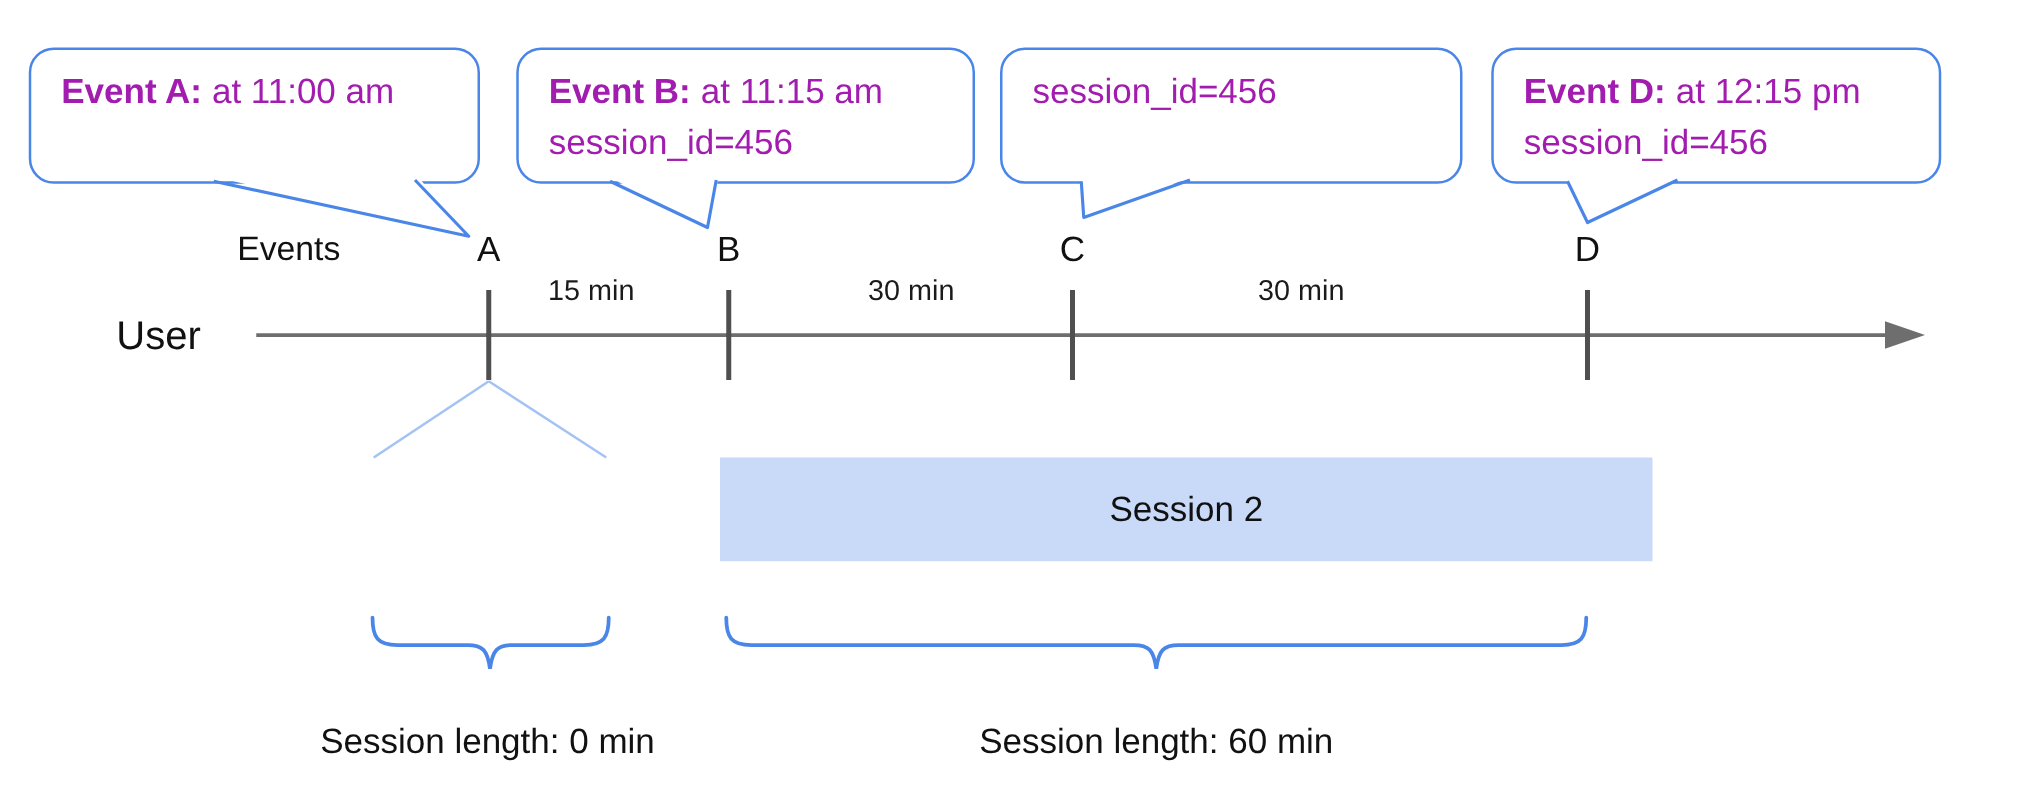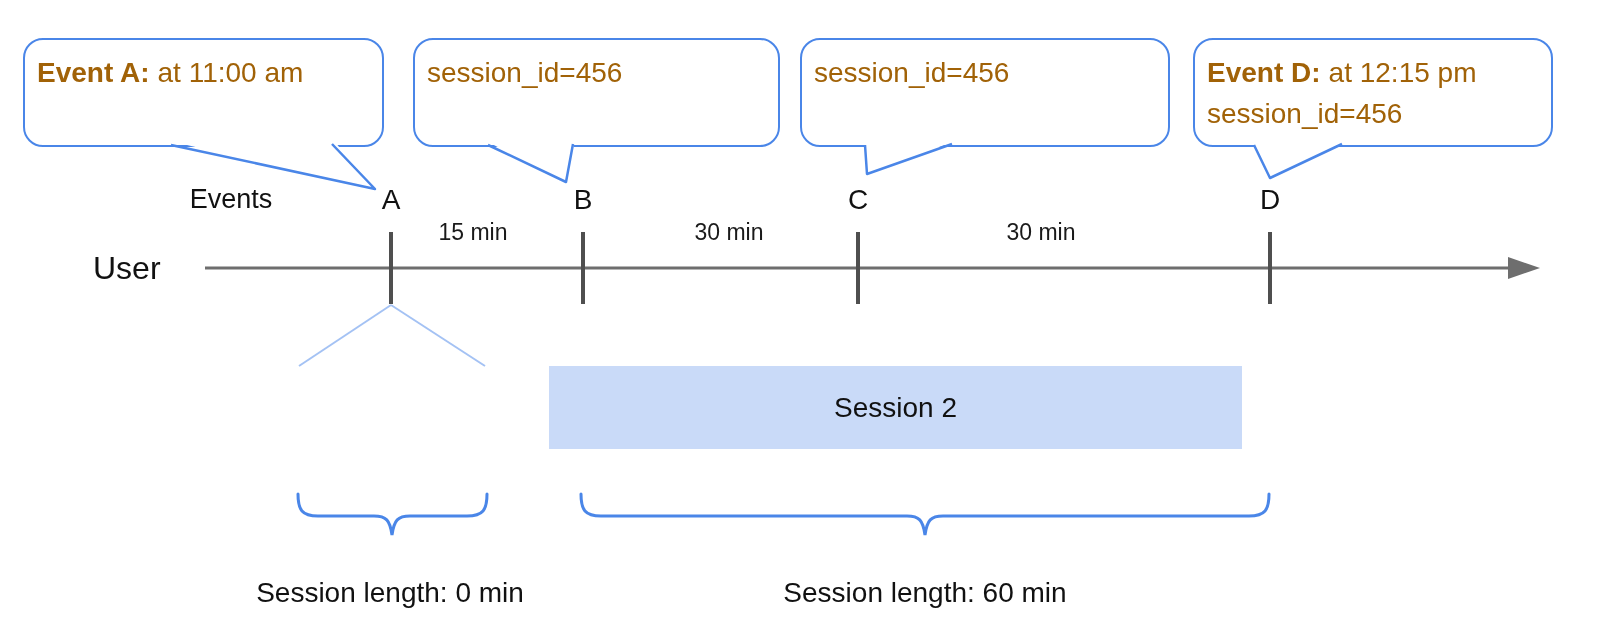--- a/index.html
+++ b/index.html
@@ -3,21 +3,21 @@
 <meta charset="utf-8">
 <style>
   html,body{margin:0;padding:0;background:#fff;}
   .canvas{
     position:relative; width:1614px; height:642px; background:#ffffff; overflow:hidden;
     font-family:"Liberation Sans", sans-serif; color:#111;
   }
   .bubble{
     position:absolute; box-sizing:border-box; background:#ffffff;
     border:2.5px solid #4a86e8; border-radius:20px;
-    padding:12px 14px 0 12px; font-size:28px; line-height:41px; color:#a16207;
+    padding:12px 14px 0 24px; font-size:28px; line-height:41px; color:#a21caf;
     z-index:1;
   }
   .bubble b{font-weight:bold; margin-right:8px;}
   .evt-letter{position:absolute; width:80px; top:184px; text-align:center; font-size:28px; z-index:2;}
   .events-label{position:absolute; left:161px; width:140px; top:184px; text-align:center; font-size:27px;}
   .user-label{position:absolute; left:93px; top:250px; font-size:32px;}
   .interval{position:absolute; width:140px; top:219px; text-align:center; font-size:23px; color:#1a1a1a;}
   .bar{
     position:absolute; top:366px; height:83px; background:#c9daf8;
     display:flex; align-items:center; justify-content:center; font-size:28px; color:#111;
@@ -31,20 +31,23 @@
 
 <div class="canvas">
 
   <div class="bubble" style="left:23px; top:38px; width:361px; height:109px">
     <div>
       <b>Event A:</b><span>at 11:00 am</span>
     </div>
   </div>
 
   <div class="bubble" style="left:413px; top:38px; width:367px; height:109px">
+    <div>
+      <b>Event B:</b><span>at 11:15 am</span>
+    </div>
     <div>session_id=456</div>
   </div>
 
   <div class="bubble" style="left:800px; top:38px; width:370px; height:109px">
     <div>session_id=456</div>
   </div>
 
   <div class="bubble" style="left:1193px; top:38px; width:360px; height:109px">
     <div>
       <b>Event D:</b><span>at 12:15 pm</span>
@@ -57,21 +60,21 @@
 
   <div class="evt-letter" style="left:351px">A</div>
   <div class="evt-letter" style="left:543px">B</div>
   <div class="evt-letter" style="left:818px">C</div>
   <div class="evt-letter" style="left:1230px">D</div>
 
   <div class="interval" style="left:403px">15 min</div>
   <div class="interval" style="left:659px">30 min</div>
   <div class="interval" style="left:971px">30 min</div>
 
-  <div class="bar" style="left:549px; width:693px">
+  <div class="bar" style="left:576px; width:746px">
     <span>Session 2</span>
   </div>
 
   <div class="sess-len" style="left:140px">Session length: 0 min</div>
   <div class="sess-len" style="left:675px">Session length: 60 min</div>
 
   <svg class="overlay" width="1614" height="642" viewBox="0 0 1614 642">
 
     <line x1="205" y1="268" x2="1524" y2="268" stroke="#6e6e6e" stroke-width="3"></line>
     <polygon points="1508,257 1540,268 1508,279" fill="#6e6e6e"></polygon>

